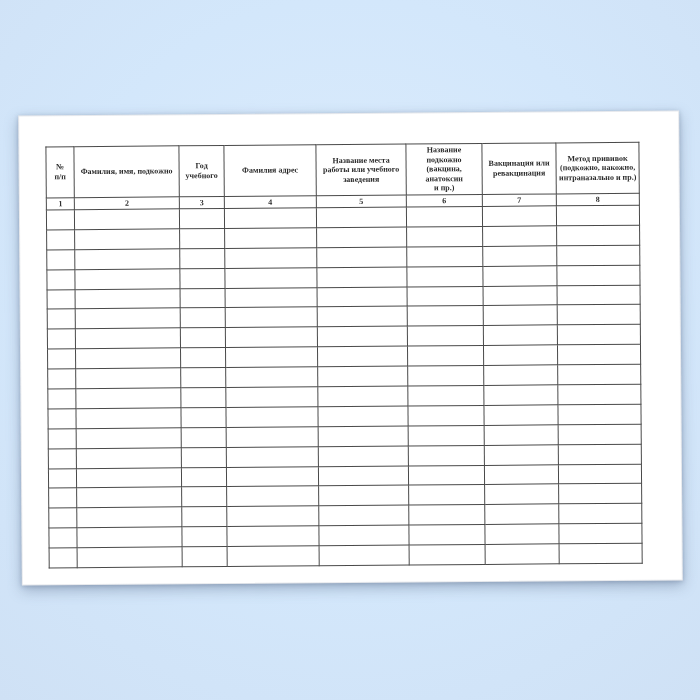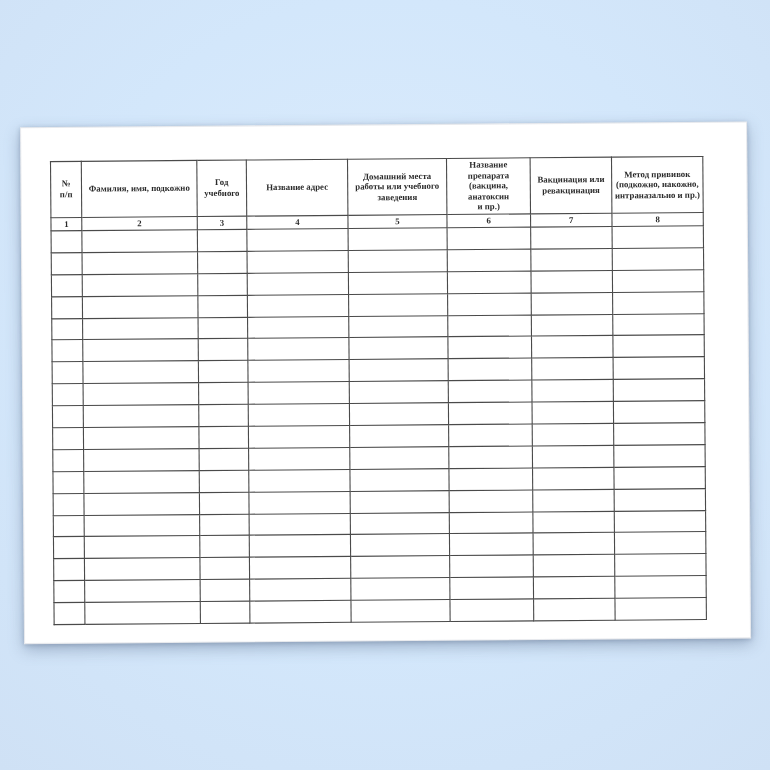--- a/index.html
+++ b/index.html
@@ -72,25 +72,25 @@
           <col class="c7">
           <col class="c8">
       </colgroup>
       <thead>
         <tr class="head-row">
           <th>№
 п/п</th>
           <th>Фамилия, имя, подкожно</th>
           <th>Год
 учебного</th>
-          <th>Название адрес</th>
-          <th>Домашний места
+          <th>Фамилия адрес</th>
+          <th>Название места
 работы или учебного
 заведения</th>
-          <th>Название препарата
+          <th>Название подкожно
 (вакцина, анатоксин
 и пр.)</th>
           <th>Вакцинация или
 ревакцинация</th>
           <th>Метод прививок
 (подкожно, накожно,
 интраназально и пр.)</th>
         </tr>
         <tr class="num-row">
           <td>1</td>

